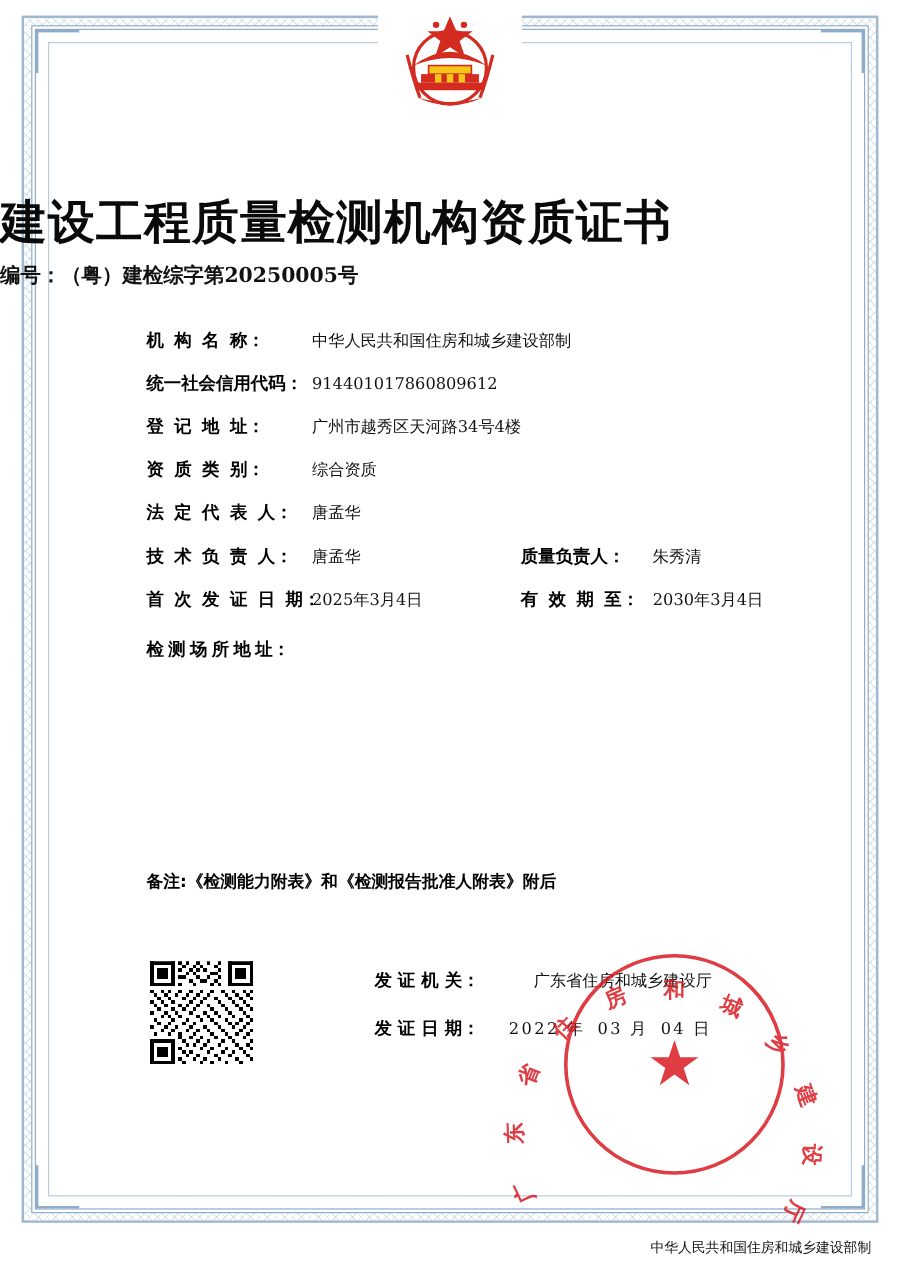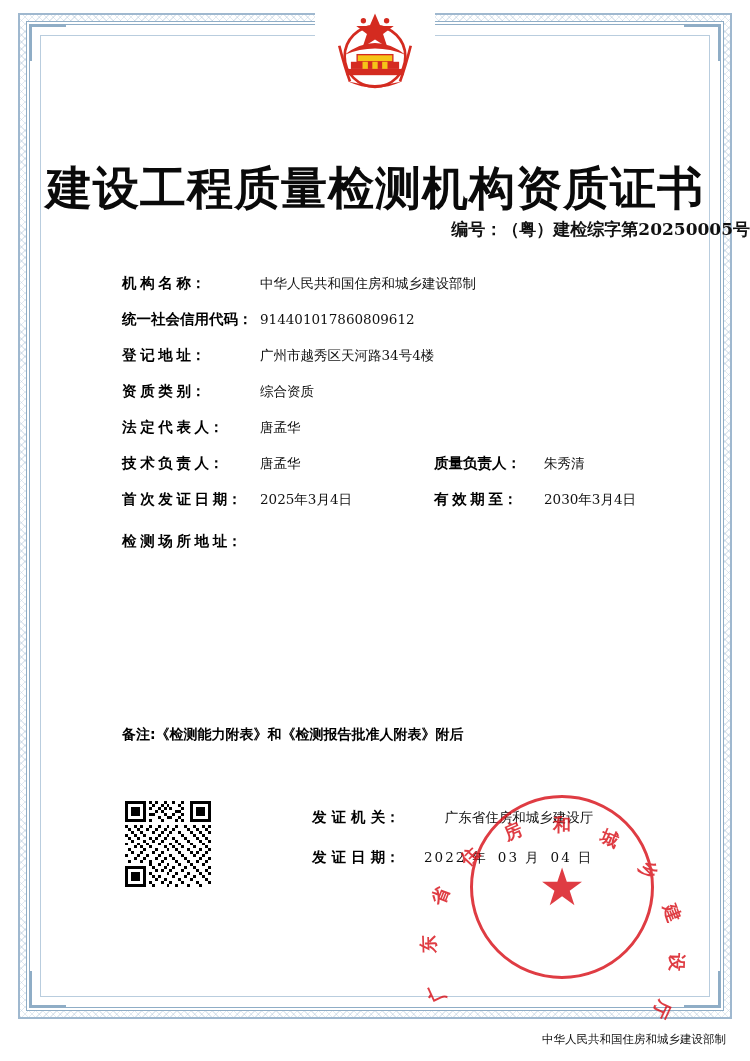--- a/index.html
+++ b/index.html
@@ -74,54 +74,53 @@
     width: 108px;
     height: 100px;
   }
 
   
   .title {
     position: absolute;
     top: 158px;
     left: 0;
     right: 0;
-    text-align: center;
     font-family: "DejaVu Sans", "Liberation Sans", sans-serif;
-    font-size: 46px;
+    font-size: 39px;
     font-weight: bold;
     letter-spacing: 1px;
     color: #0a0a0a;
   }
   .serial {
     position: absolute;
     top: 218px;
     left: 0;
     right: 0;
-    text-align: right;
+    text-align: left;
     font-family: "DejaVu Serif", "Liberation Serif", serif;
     font-size: 17px;
     font-weight: bold;
     color: #111;
   }
 
   
   .fields {
     position: absolute;
     left: 122px;
     right: 100px;
     top: 274px;
   }
   .row {
     position: relative;
     height: 36px;
     display: flex;
     align-items: baseline;
   }
   .lbl {
-    font-family: Liberation Serif, serif;
+    font-family: Liberation Mono, monospace;
     font-size: 14.5px;
     font-weight: bold;
     color: #000;
     white-space: nowrap;
   }
   .lbl.w8 { width: 132px; }
   .val {
     font-family: "DejaVu Serif", "Liberation Serif", serif;
     font-size: 13.5px;
     color: #111;

